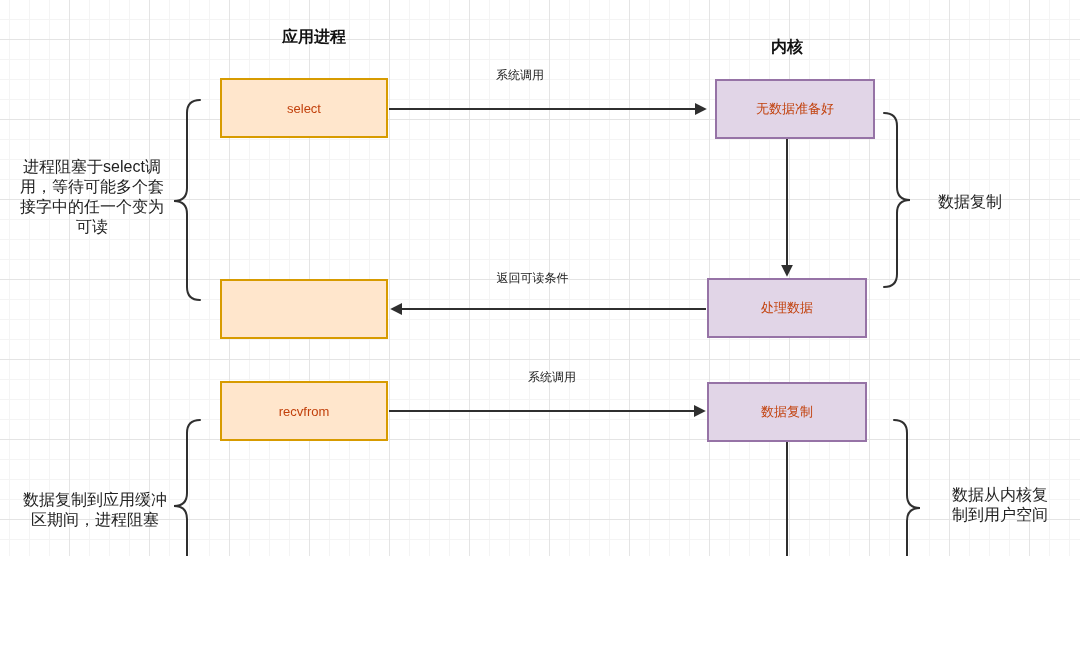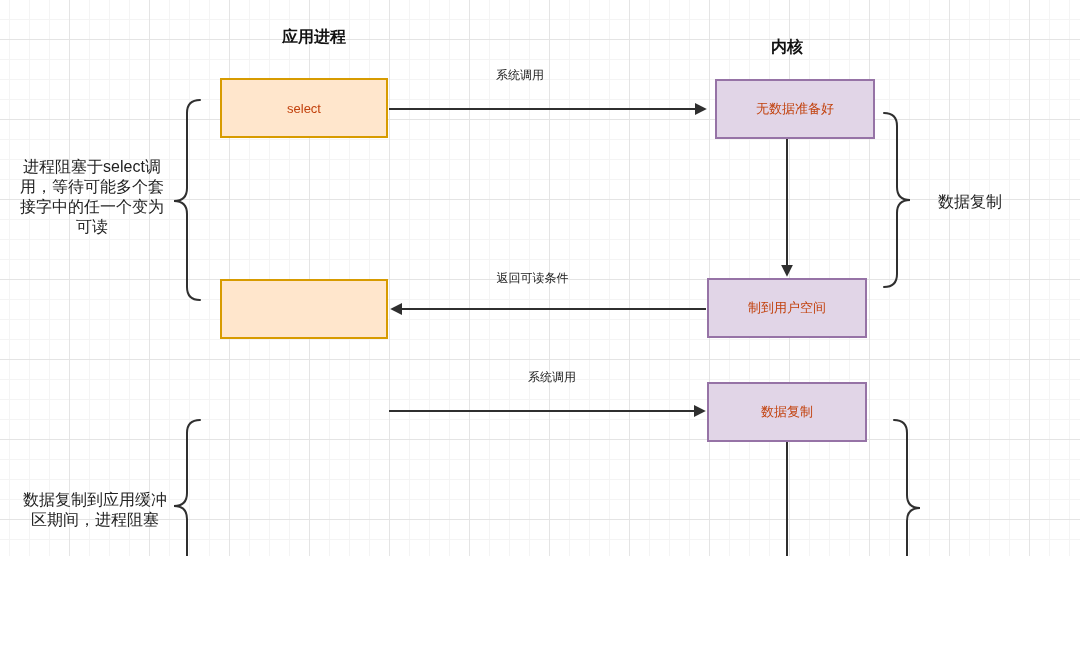--- a/index.html
+++ b/index.html
@@ -108,30 +108,33 @@
     <path class="brace" d="M 884 113 Q 897 113 897 126 L 897 187 Q 897 200 910 200 Q 897 200 897 213 L 897 274 Q 897 287 884 287"></path>
     <path class="brace" d="M 200 420 Q 187 420 187 433 L 187 493 Q 187 506 174 506 Q 187 506 187 519 L 187 579 Q 187 592 200 592"></path>
     <path class="brace" d="M 894 420 Q 907 420 907 433 L 907 495 Q 907 508 920 508 Q 907 508 907 521 L 907 584 Q 907 597 894 597"></path>
   </svg>
 
   <div class="hdr" style="left:230px; top:27px; width:168px;">应用进程</div>
   <div class="hdr" style="left:707px; top:37px; width:160px;">内核</div>
 
   <div class="box pbox" style="left:220px; top:78px;">select</div>
   <div class="box pbox" style="left:220px; top:279px;"></div>
+  <div class="box pbox" style="left:220px; top:381px;">recvfrom</div>
 
   <div class="box kbox" style="left:715px; top:79px;">无数据准备好</div>
-  <div class="box kbox" style="left:707px; top:278px;">制到用户空间</div>
+  <div class="box kbox" style="left:707px; top:278px;">处理数据</div>
   <div class="box kbox" style="left:707px; top:382px;">数据复制</div>
 
   <div class="albl" style="left:455px; top:67px; width:130px;">系统调用</div>
   <div class="albl" style="left:465px; top:270px; width:135px;">返回可读条件</div>
   <div class="albl" style="left:487px; top:369px; width:130px;">系统调用</div>
 
   <div class="ann" style="left:6px; top:157px; width:172px;">进程阻塞于select调
 用，等待可能多个套
 接字中的任一个变为
 可读</div>
   <div class="ann" style="left:925px; top:192px; width:90px;">数据复制</div>
   <div class="ann" style="left:0px; top:490px; width:190px;">数据复制到应用缓冲
 区期间，进程阻塞</div>
+  <div class="ann" style="left:935px; top:485px; width:130px;">数据从内核复
+制到用户空间</div>
 
 </div>
 
 </body></html>

